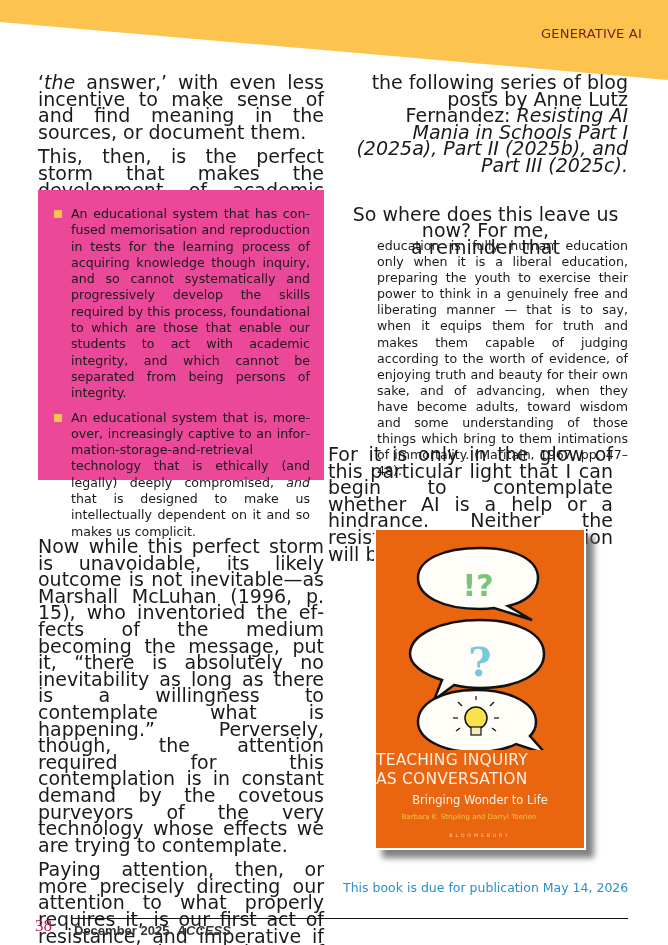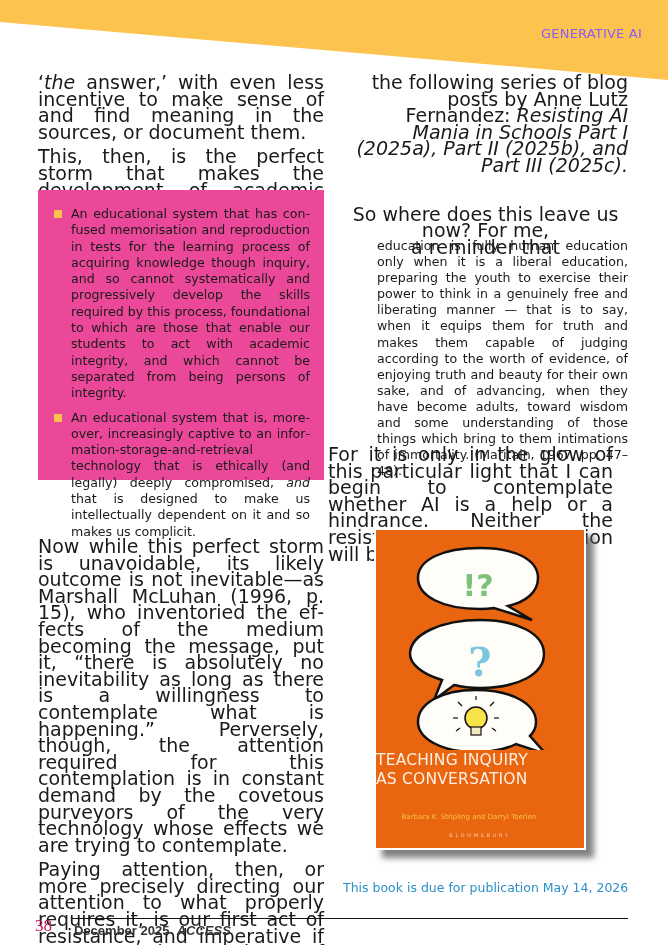--- a/index.html
+++ b/index.html
@@ -1,20 +1,20 @@
 <!DOCTYPE html>
 <html><head>
 <meta charset="utf-8">
 <style>
   html, body { margin:0; padding:0; }
   body { width:668px; height:945px; position:relative; background:#ffffff; overflow:hidden;
          font-family:"DejaVu Sans", sans-serif; color:#1a1a1a; }
   .header-band { position:absolute; left:0; top:0; width:668px; height:80px; }
   .header-band svg { display:block; }
-  .section-label { position:absolute; right:26px; top:26px; color:#8b5cf6; font-size:13px;
+  .section-label { position:absolute; right:26px; top:26px; color:#7f1d1d; font-size:13px;
                    letter-spacing:0.2px; font-family:"DejaVu Sans", sans-serif; }
   .col { position:absolute; font-size:19px; line-height:16.6px; }
   .col p { margin:0; text-align:justify; hyphens:manual; }
   .col-left { left:38px; top:74px; width:286px; }
   .col-right { left:343px; top:74px; width:285px; }
   .p-gap { margin-top:8px !important; }
   .callout { position:absolute; left:38px; top:190px; width:286px; height:290px; background:#ec4899; }
   .callout ul { list-style:none; margin:0; padding:0; position:absolute; left:16px; top:16px; width:256px; }
   .callout li { position:relative; padding-left:17px; text-align:justify; font-size:12.6px; line-height:16.3px; margin-bottom:8px; }
   .bullet { position:absolute; left:0; top:4px; width:8px; height:8px; background:#fbc04d; }
@@ -105,20 +105,21 @@
           <line x1="118" y1="188" x2="123" y2="188" stroke="#111" stroke-width="1.2"></line>
           <line x1="84" y1="198" x2="80" y2="201" stroke="#111" stroke-width="1.2"></line>
           <line x1="116" y1="198" x2="120" y2="201" stroke="#111" stroke-width="1.2"></line>
         </g>
       </g>
     </svg>
     <div class="cover-title">
       <div>TEACHING INQUIRY</div>
       <div>AS CONVERSATION</div>
     </div>
+    <div class="cover-subtitle">Bringing Wonder to Life</div>
     <div class="cover-authors">Barbara K. Stripling and Darryl Toerien</div>
     <div class="cover-publisher">BLOOMSBURY</div>
   </div>
 </div>
 
 <div class="caption">This book is due for publication May 14, 2026</div>
 
 <div class="page-number">38</div>
 <div class="footer-rule"></div>
 <div class="footer-text">

